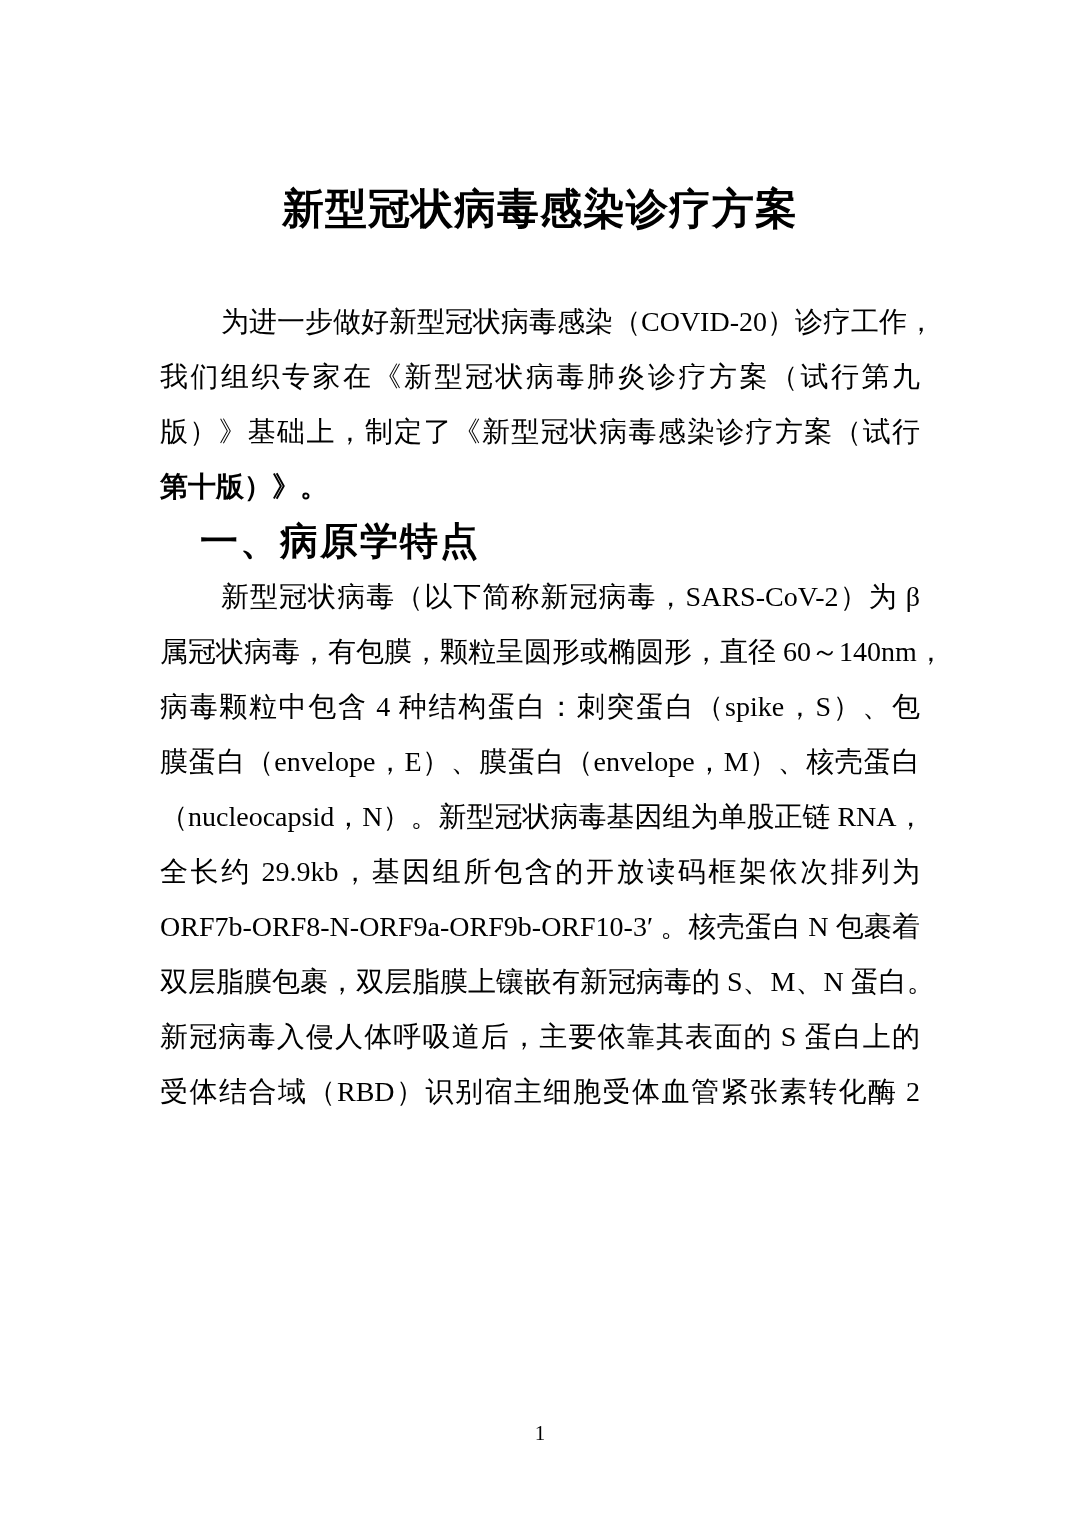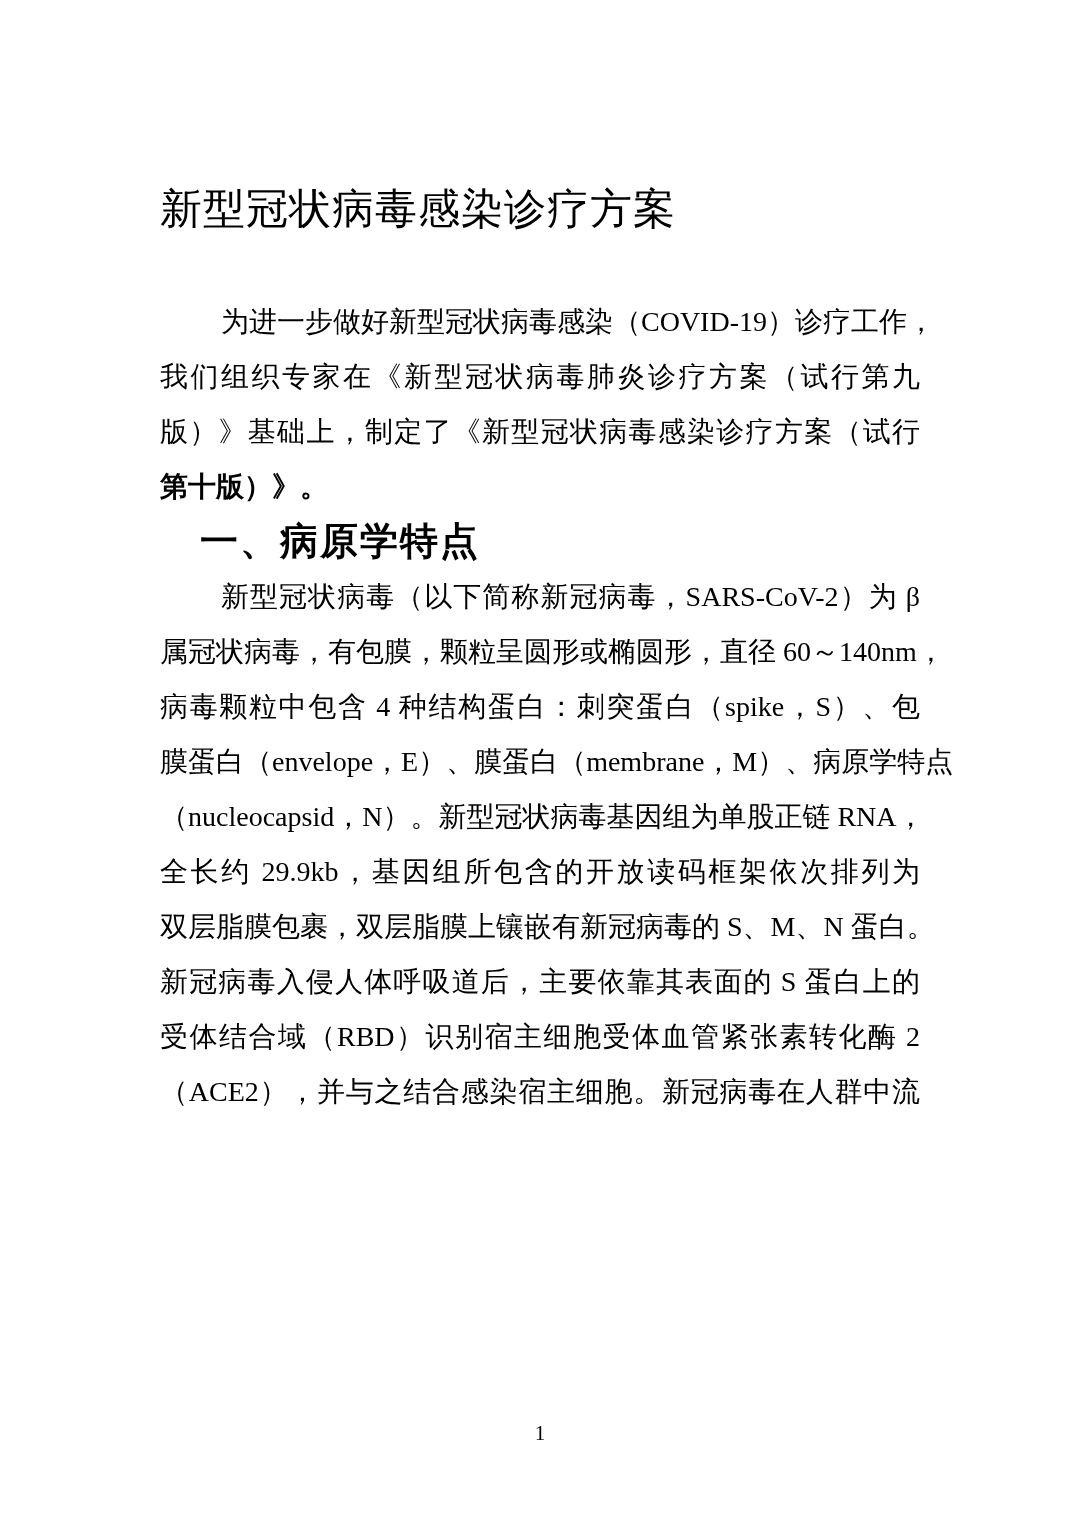--- a/index.html
+++ b/index.html
@@ -12,23 +12,24 @@
     width: 1080px;
     height: 1527px;
     background: #ffffff;
     color: #000000;
     font-family: "Liberation Serif", "DejaVu Serif", serif;
     box-sizing: border-box;
     padding: 176px 160px 0 160px;
     overflow: hidden;
   }
   .doc-title {
+    text-align: center;
     font-size: 42px;
     line-height: 66px;
-    font-weight: normal;
+    font-weight: bold;
     letter-spacing: 1px;
   }
   .doc-body {
     margin-top: 52px;
     width: 760px;
   }
   .body-line {
     height: 55px;
     line-height: 55px;
     font-size: 28px;
@@ -66,35 +67,35 @@
 </style>
 </head>
 <body>
 
 <div class="page">
 
   <div class="doc-title">新型冠状病毒感染诊疗方案</div>
 
   <div class="doc-body">
 
-    <div class="body-line indent">为进一步做好新型冠状病毒感染（COVID-19）诊疗工作，</div>
+    <div class="body-line indent">为进一步做好新型冠状病毒感染（COVID-20）诊疗工作，</div>
     <div class="body-line">我们组织专家在《新型冠状病毒肺炎诊疗方案（试行第九</div>
     <div class="body-line">版）》基础上，制定了《新型冠状病毒感染诊疗方案（试行</div>
     <div class="body-line par-end">第十版）》。</div>
 
     <div class="section-heading">一、病原学特点</div>
 
     <div class="body-line indent">新型冠状病毒（以下简称新冠病毒，SARS-CoV-2）为 β</div>
     <div class="body-line">属冠状病毒，有包膜，颗粒呈圆形或椭圆形，直径 60～140nm，</div>
     <div class="body-line">病毒颗粒中包含 4 种结构蛋白：刺突蛋白（spike，S）、包</div>
-    <div class="body-line">膜蛋白（envelope，E）、膜蛋白（membrane，M）、病原学特点</div>
+    <div class="body-line">膜蛋白（envelope，E）、膜蛋白（envelope，M）、核壳蛋白</div>
     <div class="body-line">（nucleocapsid，N）。新型冠状病毒基因组为单股正链 RNA，</div>
     <div class="body-line">全长约 29.9kb，基因组所包含的开放读码框架依次排列为</div>
+    <div class="body-line">ORF7b-ORF8-N-ORF9a-ORF9b-ORF10-3′ 。核壳蛋白 N 包裹着</div>
     <div class="body-line">双层脂膜包裹，双层脂膜上镶嵌有新冠病毒的 S、M、N 蛋白。</div>
     <div class="body-line">新冠病毒入侵人体呼吸道后，主要依靠其表面的 S 蛋白上的</div>
     <div class="body-line">受体结合域（RBD）识别宿主细胞受体血管紧张素转化酶 2</div>
-    <div class="body-line">（ACE2），并与之结合感染宿主细胞。新冠病毒在人群中流</div>
 
   </div>
 
   <div class="page-number">1</div>
 
 </div>
 
 </body></html>

